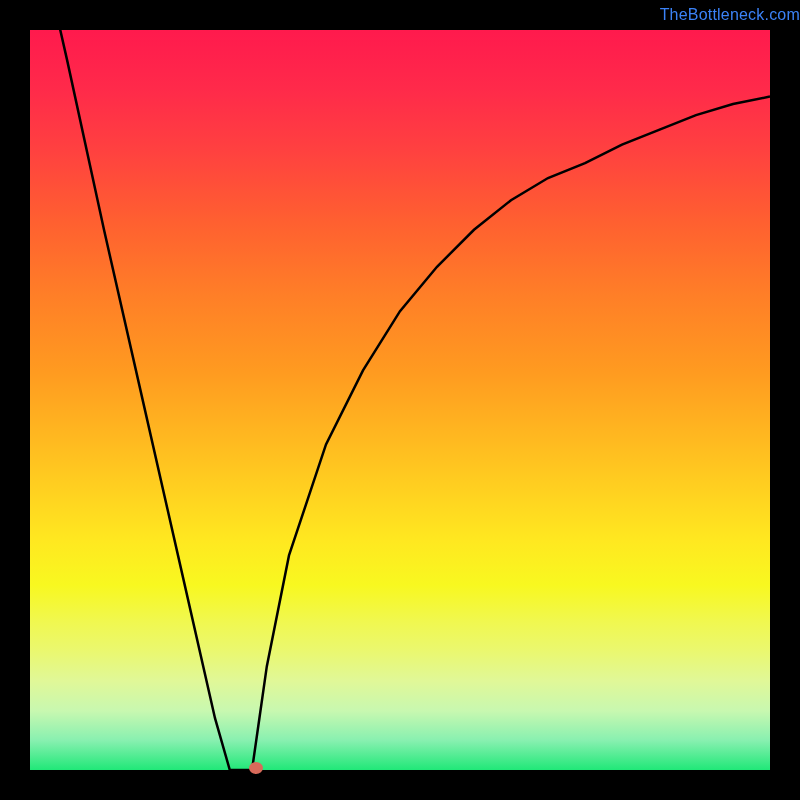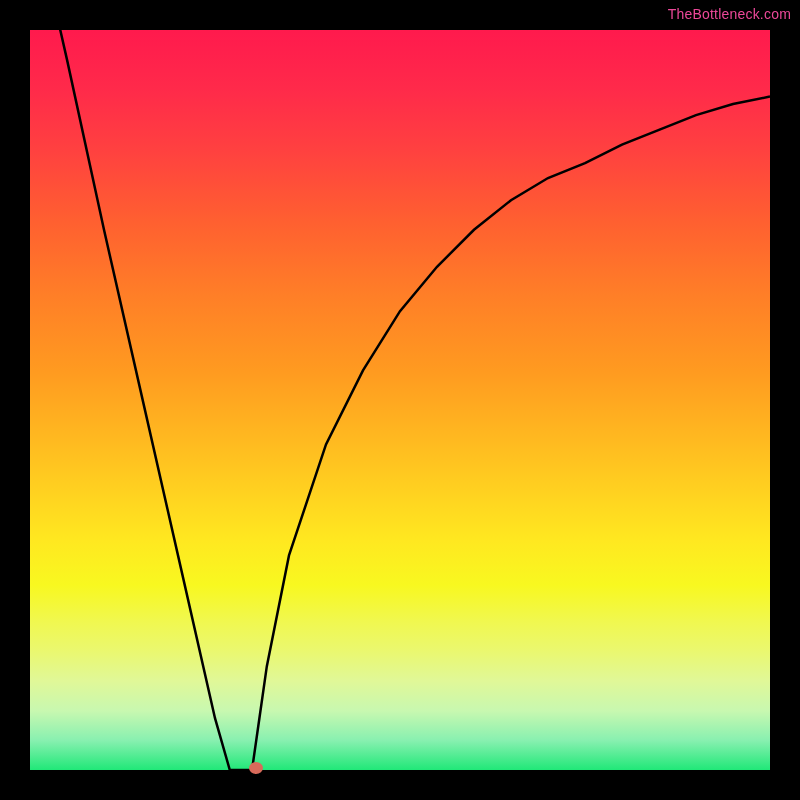--- a/index.html
+++ b/index.html
@@ -37,24 +37,24 @@
   }
   .curve {
     position: absolute;
     left: 0; top: 0;
     width: 740px; height: 740px;
     pointer-events: none;
   }
   .watermark {
     position: absolute;
     top: 6px;
-    right: 9px;
+    right: 0;
     font-family: Arial, Helvetica, sans-serif;
-    font-size: 14px;
-    color: #ec4899;
+    font-size: 16px;
+    color: #3b82f6;
     letter-spacing: 0.2px;
   }
   .marker {
     position: absolute;
     width: 14px;
     height: 12px;
     border-radius: 50% / 50%;
     background: #d86a5a;
   }
 </style>

